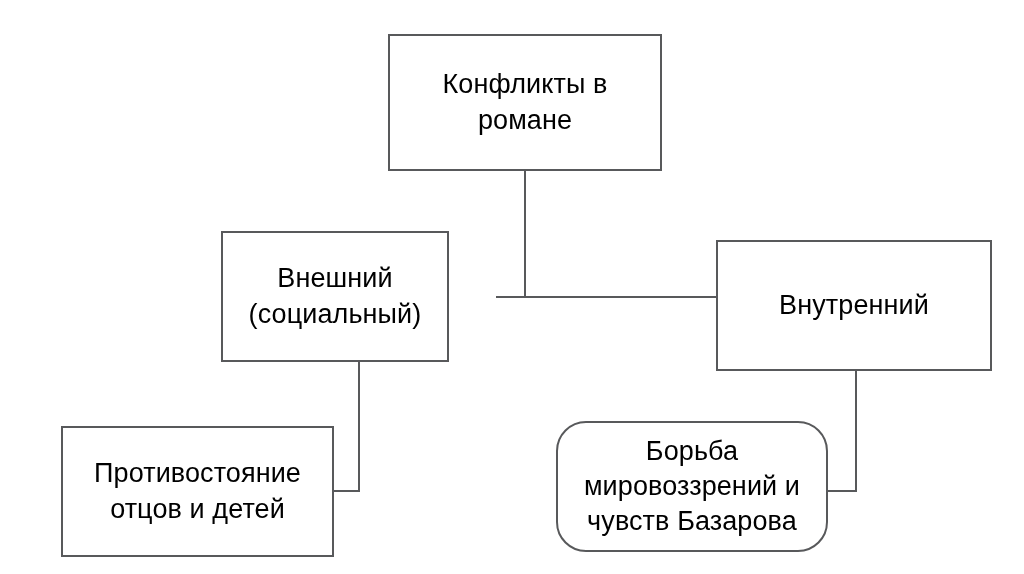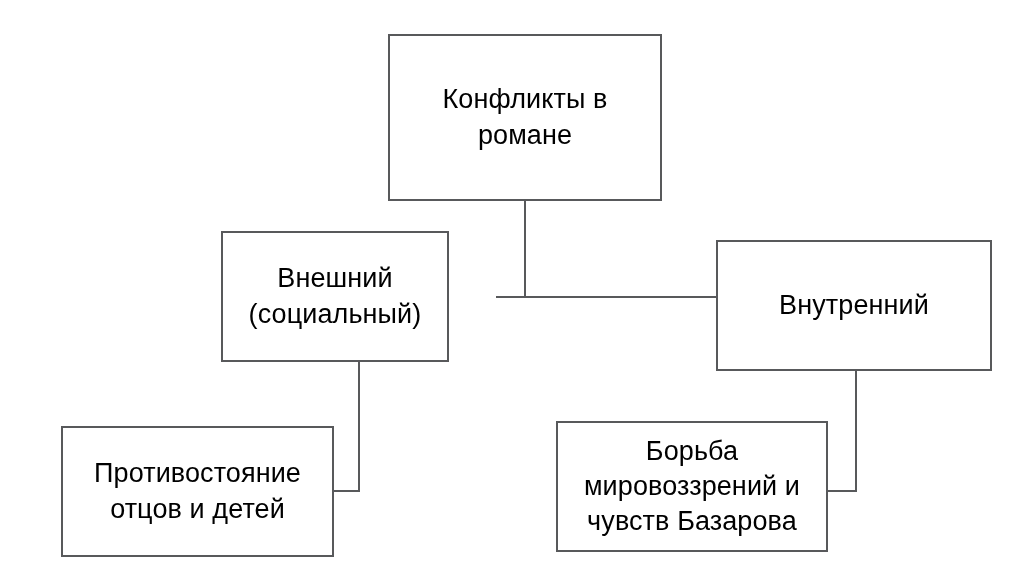--- a/index.html
+++ b/index.html
@@ -39,25 +39,25 @@
   }
   .connector {
     position: absolute;
     background: #58595b;
     z-index: 1;
   }
   .connector.h { height: 2px; }
   .connector.v { width: 2px; }
 
   
-  #node-root        { left: 388px; top: 34px;  width: 274px; height: 167px; }
+  #node-root        { left: 388px; top: 34px;  width: 274px; height: 137px; }
   #node-external    { left: 221px; top: 231px; width: 228px; height: 131px; }
   #node-internal    { left: 716px; top: 240px; width: 276px; height: 131px; }
   #node-generations { left: 61px;  top: 426px; width: 273px; height: 131px; }
-  #node-worldviews  { left: 556px; top: 421px; width: 272px; height: 131px; }
+  #node-worldviews  { left: 556px; top: 421px; width: 272px; height: 131px; border-radius: 30px; }
 
   
   #conn-root-stem         { left: 524px; top: 170px; height: 128px; }
   #conn-mid-horizontal    { left: 496px; top: 296px; width: 221px; }
   #conn-external-down     { left: 358px; top: 361px; height: 131px; }
   #conn-external-to-child { left: 332px; top: 490px; width: 28px; }
   #conn-internal-down     { left: 855px; top: 361px; height: 131px; }
   #conn-internal-to-child { left: 826px; top: 490px; width: 31px; }
 </style>
 </head>

